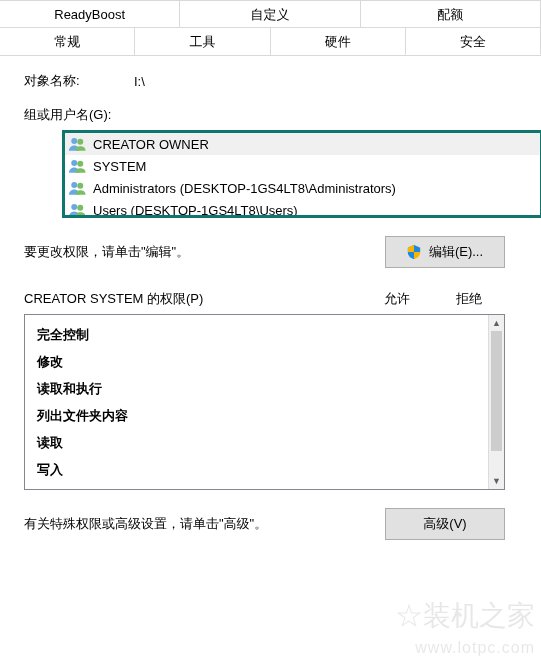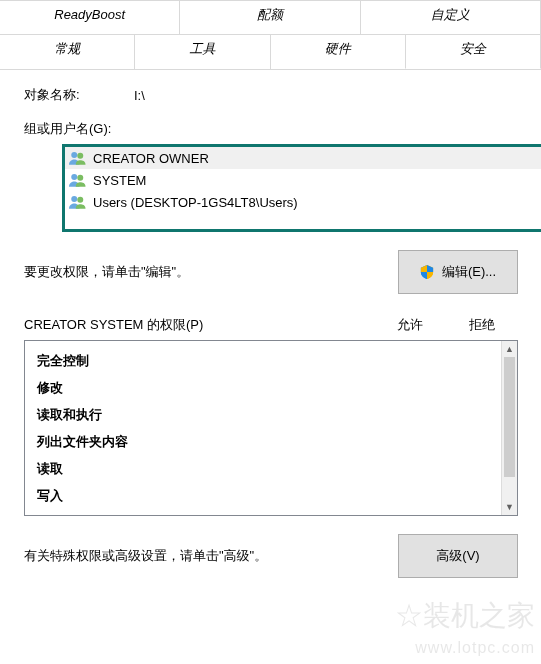--- a/index.html
+++ b/index.html
@@ -15,22 +15,21 @@
     overflow: hidden;
     position: relative;
   }
   .tabbar {
     display: flex;
     flex-direction: column;
     border-bottom: 1px solid #d9d9d9;
   }
   .tabrow {
     display: flex;
-    height: 35px;
-    font-style: italic;
+    height: 28px;
   }
   .tab {
     flex: 1;
     text-align: center;
     line-height: 27px;
     border: 1px solid #d9d9d9;
     border-bottom: none;
     background: #fff;
     margin-left: -1px;
     cursor: pointer;
@@ -44,21 +43,21 @@
   .tab.active {
     background: #fff;
     border-bottom: 1px solid #fff;
     position: relative;
     z-index: 2;
   }
   .tabrow2 {
     margin-top: -1px;
   }
   .panel {
-    padding: 16px 23px 10px 24px;
+    padding: 16px 36px 10px 24px;
   }
   .row {
     display: flex;
     align-items: center;
     margin-bottom: 10px;
   }
   .label-obj {
     width: 110px;
   }
   .group-label {
@@ -89,21 +88,21 @@
     flex-shrink: 0;
   }
   .edit-row {
     display: flex;
     align-items: center;
     justify-content: space-between;
     margin-top: 18px;
   }
   .btn {
     min-width: 120px;
-    height: 44px;
+    height: 32px;
     background: #e1e1e1;
     border: 1px solid #adadad;
     cursor: pointer;
     display: inline-flex;
     align-items: center;
     justify-content: center;
     gap: 8px;
     font-family: inherit;
     font-size: 13px;
   }
@@ -183,22 +182,22 @@
     font-size: 16px;
     letter-spacing: 1px;
   }
 </style>
 </head>
 <body>
 
 <div class="tabbar">
   <div class="tabrow tabrow1">
     <div class="tab"><span>ReadyBoost</span></div>
+    <div class="tab"><span>自定义</span></div>
     <div class="tab"><span>配额</span></div>
-    <div class="tab"><span>自定义</span></div>
   </div>
   <div class="tabrow tabrow2">
     <div class="tab"><span>常规</span></div>
     <div class="tab"><span>工具</span></div>
     <div class="tab"><span>硬件</span></div>
     <div class="tab active"><span>安全</span></div>
   </div>
 </div>
 
 <div class="panel">
@@ -221,20 +220,29 @@
       <span>CREATOR OWNER</span>
     </div>
     <div class="list-item">
       <svg class="usericon" viewBox="0 0 24 18">
           <circle cx="7" cy="5" r="4" fill="#6aa9e0"></circle>
           <circle cx="15" cy="6" r="4" fill="#7bbd62"></circle>
           <path d="M0 18c0-5 4-7 7-7s7 2 7 7" fill="#6aa9e0"></path>
           <path d="M9 18c0-5 3-6 6-6s7 1 7 6" fill="#7bbd62"></path>
         </svg>
       <span>SYSTEM</span>
+    </div>
+    <div class="list-item">
+      <svg class="usericon" viewBox="0 0 24 18">
+          <circle cx="7" cy="5" r="4" fill="#6aa9e0"></circle>
+          <circle cx="15" cy="6" r="4" fill="#7bbd62"></circle>
+          <path d="M0 18c0-5 4-7 7-7s7 2 7 7" fill="#6aa9e0"></path>
+          <path d="M9 18c0-5 3-6 6-6s7 1 7 6" fill="#7bbd62"></path>
+        </svg>
+      <span>Administrators (DESKTOP-1GS4LT8\Administrators)</span>
     </div>
     <div class="list-item">
       <svg class="usericon" viewBox="0 0 24 18">
           <circle cx="7" cy="5" r="4" fill="#6aa9e0"></circle>
           <circle cx="15" cy="6" r="4" fill="#7bbd62"></circle>
           <path d="M0 18c0-5 4-7 7-7s7 2 7 7" fill="#6aa9e0"></path>
           <path d="M9 18c0-5 3-6 6-6s7 1 7 6" fill="#7bbd62"></path>
         </svg>
       <span>Users (DESKTOP-1GS4LT8\Users)</span>
     </div>

